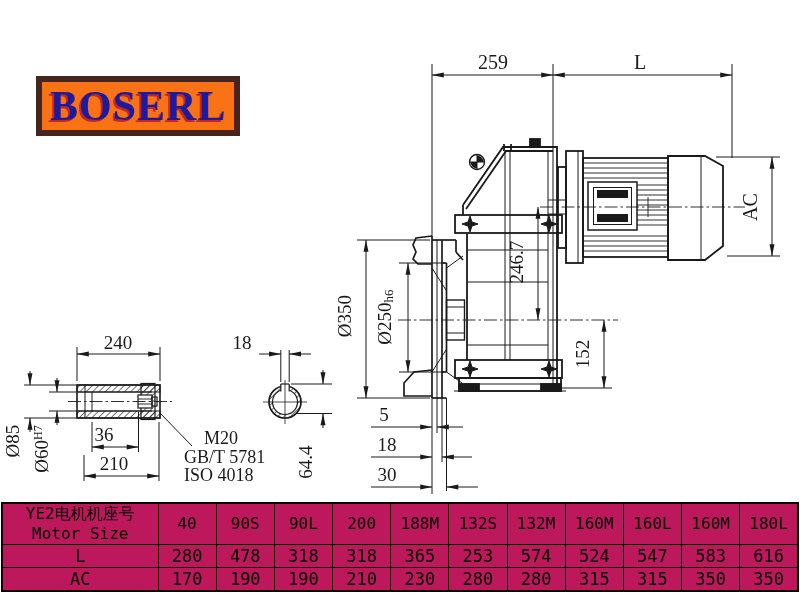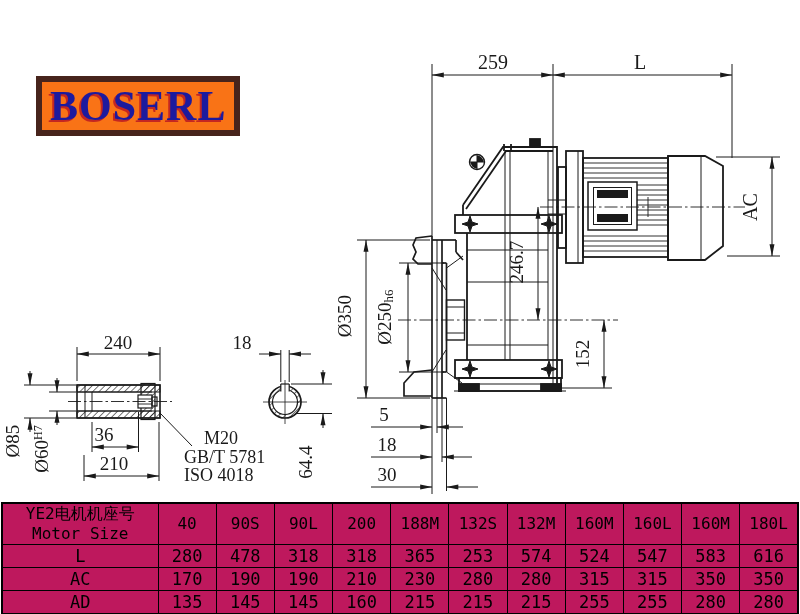--- a/index.html
+++ b/index.html
@@ -306,29 +306,15 @@
           <td>190</td>
           <td>210</td>
           <td>230</td>
           <td>280</td>
           <td>280</td>
           <td>315</td>
           <td>315</td>
           <td>350</td>
           <td>350</td>
         </tr>
-        <tr>
-          <th>AD</th>
-          <td>135</td>
-          <td>145</td>
-          <td>145</td>
-          <td>160</td>
-          <td>215</td>
-          <td>215</td>
-          <td>215</td>
-          <td>255</td>
-          <td>255</td>
-          <td>280</td>
-          <td>280</td>
-        </tr>
       </tbody>
   </table>
 </div>
 
 </body></html>

